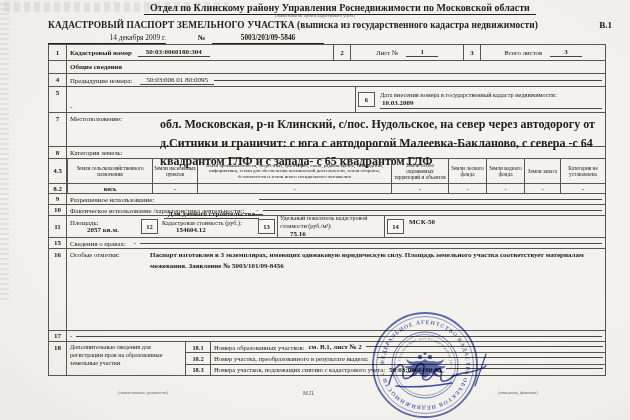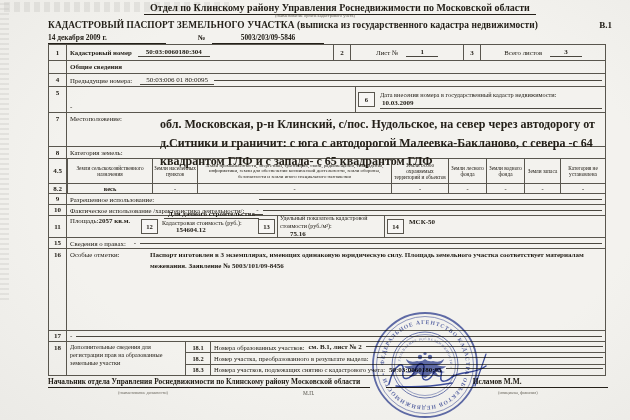--- a/index.html
+++ b/index.html
@@ -17,21 +17,21 @@
     background:repeating-linear-gradient(0deg,#c9c8c4 0 2px,transparent 2px 5px);opacity:.35;filter:blur(.6px);}
   .scan-noise-top{position:absolute;left:4px;top:2px;width:225px;height:10px;
     background:repeating-linear-gradient(90deg,#bdbcb8 0 6px,transparent 6px 10px);opacity:.28;filter:blur(.7px);}
 
   
   .dept{position:absolute;left:110px;right:60px;top:2px;text-align:center;font-weight:bold;font-size:10px;}
   .dept span{border-bottom:1px solid var(--ink);padding:0 6px 1px;}
   .dept-note{position:absolute;left:0;right:0;top:13px;text-align:center;font-size:4.4px;color:#6b675e;}
   .title-row{position:absolute;left:48px;top:20px;width:520px;font-weight:bold;font-size:9.4px;letter-spacing:.1px;}
   .form-code{position:absolute;right:18px;top:20px;font-weight:bold;font-size:9px;}
-  .date{position:absolute;left:48px;top:33px;width:118px;text-align:left;font-weight:bold;font-size:7.4px;border-bottom:1px solid var(--ink);padding-bottom:1px;}
+  .date{position:absolute;left:48px;top:33px;width:118px;text-align:right;font-weight:normal;font-size:7.4px;border-bottom:1px solid var(--ink);padding-bottom:1px;}
   .numsign{position:absolute;left:198px;top:33px;font-size:7.4px;font-weight:bold;}
   .docnum{position:absolute;left:212px;top:33px;width:112px;text-align:center;font-weight:bold;font-size:7.4px;border-bottom:1px solid var(--ink);padding-bottom:1px;}
 
   
   .tbl{position:absolute;left:48px;top:44px;width:558px;border:1px solid var(--line);background:transparent;box-sizing:border-box;font-size:7px;}
   .row{display:flex;border-top:1px solid var(--line);box-sizing:border-box;align-items:stretch;}
   .row:first-child{border-top:none;}
   .nc{flex:none;width:18px;border-right:1px solid var(--line);display:flex;align-items:center;justify-content:center;font-weight:bold;font-size:7px;box-sizing:border-box;}
   .nc.top{align-items:flex-start;padding-top:2px;}
   .cell{display:flex;align-items:center;padding:0 3px;box-sizing:border-box;min-width:0;}
@@ -188,21 +188,21 @@
       <div class="nc">10</div>
       <div class="cell fill">
         <span class="lbl">Фактическое использование /характеристика деятельности/:</span>
         <span class="ul" style="margin-left:8px;padding:0 4px;font-size:7px;">-</span>
         <span class="fill ul"></span>
       </div>
     </div>
 
     <div class="row h22">
       <div class="nc">11</div>
-      <div style="width:72px;display:flex;flex-direction:row;justify-content:flex-start;padding:1px 3px;box-sizing:border-box;">
+      <div style="width:72px;display:flex;flex-direction:column;justify-content:center;padding:1px 3px;box-sizing:border-box;">
         <span class="lbl">Площадь:</span>
         <span class="bv" style="text-align:center;">2057 кв.м.</span>
       </div>
       <div class="numbox">12</div>
       <div style="width:96px;display:flex;flex-direction:column;justify-content:center;padding:1px 2px;box-sizing:border-box;">
         <span style="font-size:6.2px;white-space:nowrap;">Кадастровая стоимость (руб.):</span>
         <span class="bv" style="padding-left:14px;">154604.12</span>
       </div>
       <div class="numbox">13</div>
       <div style="width:108px;display:flex;flex-wrap:wrap;align-content:center;padding:1px 2px;box-sizing:border-box;border:1px solid var(--line);border-top:none;border-bottom:none;">
@@ -261,25 +261,20 @@
         <div class="sub-row">
           <div class="snc">18.3</div>
           <span class="sub-lbl">Номера участков, подлежащих снятию с кадастрового учета:</span>
           <span class="bv" style="white-space:nowrap;">50:03:0060180:95</span>
           <span class="fill ul" style="margin:0 2px 2px 4px;"></span>
         </div>
       </div>
     </div>
   </div>
 
-  <div class="footer-row">
-    <span class="foot-official">Начальник отдела Управления Роснедвижимости по Клинскому району Московской области</span>
-    <span class="foot-gap"></span>
-    <span class="foot-name">Исламов М.М.</span>
-  </div>
   <span class="foot-note note1">(наименование должности)</span>
   <span class="foot-note mp">М.П.</span>
   <span class="foot-note note2">(инициалы, фамилия)</span>
 
   <svg class="stamp" viewBox="0 0 110 110">
     <g stroke="#4050a0" fill="none">
       <circle cx="55" cy="55" r="52" stroke-width="1.8"></circle>
       <circle cx="55" cy="55" r="48.5" stroke-width="0.7"></circle>
       <circle cx="55" cy="55" r="33" stroke-width="0.9"></circle>
       <circle cx="55" cy="55" r="30.5" stroke-width="0.6"></circle>

